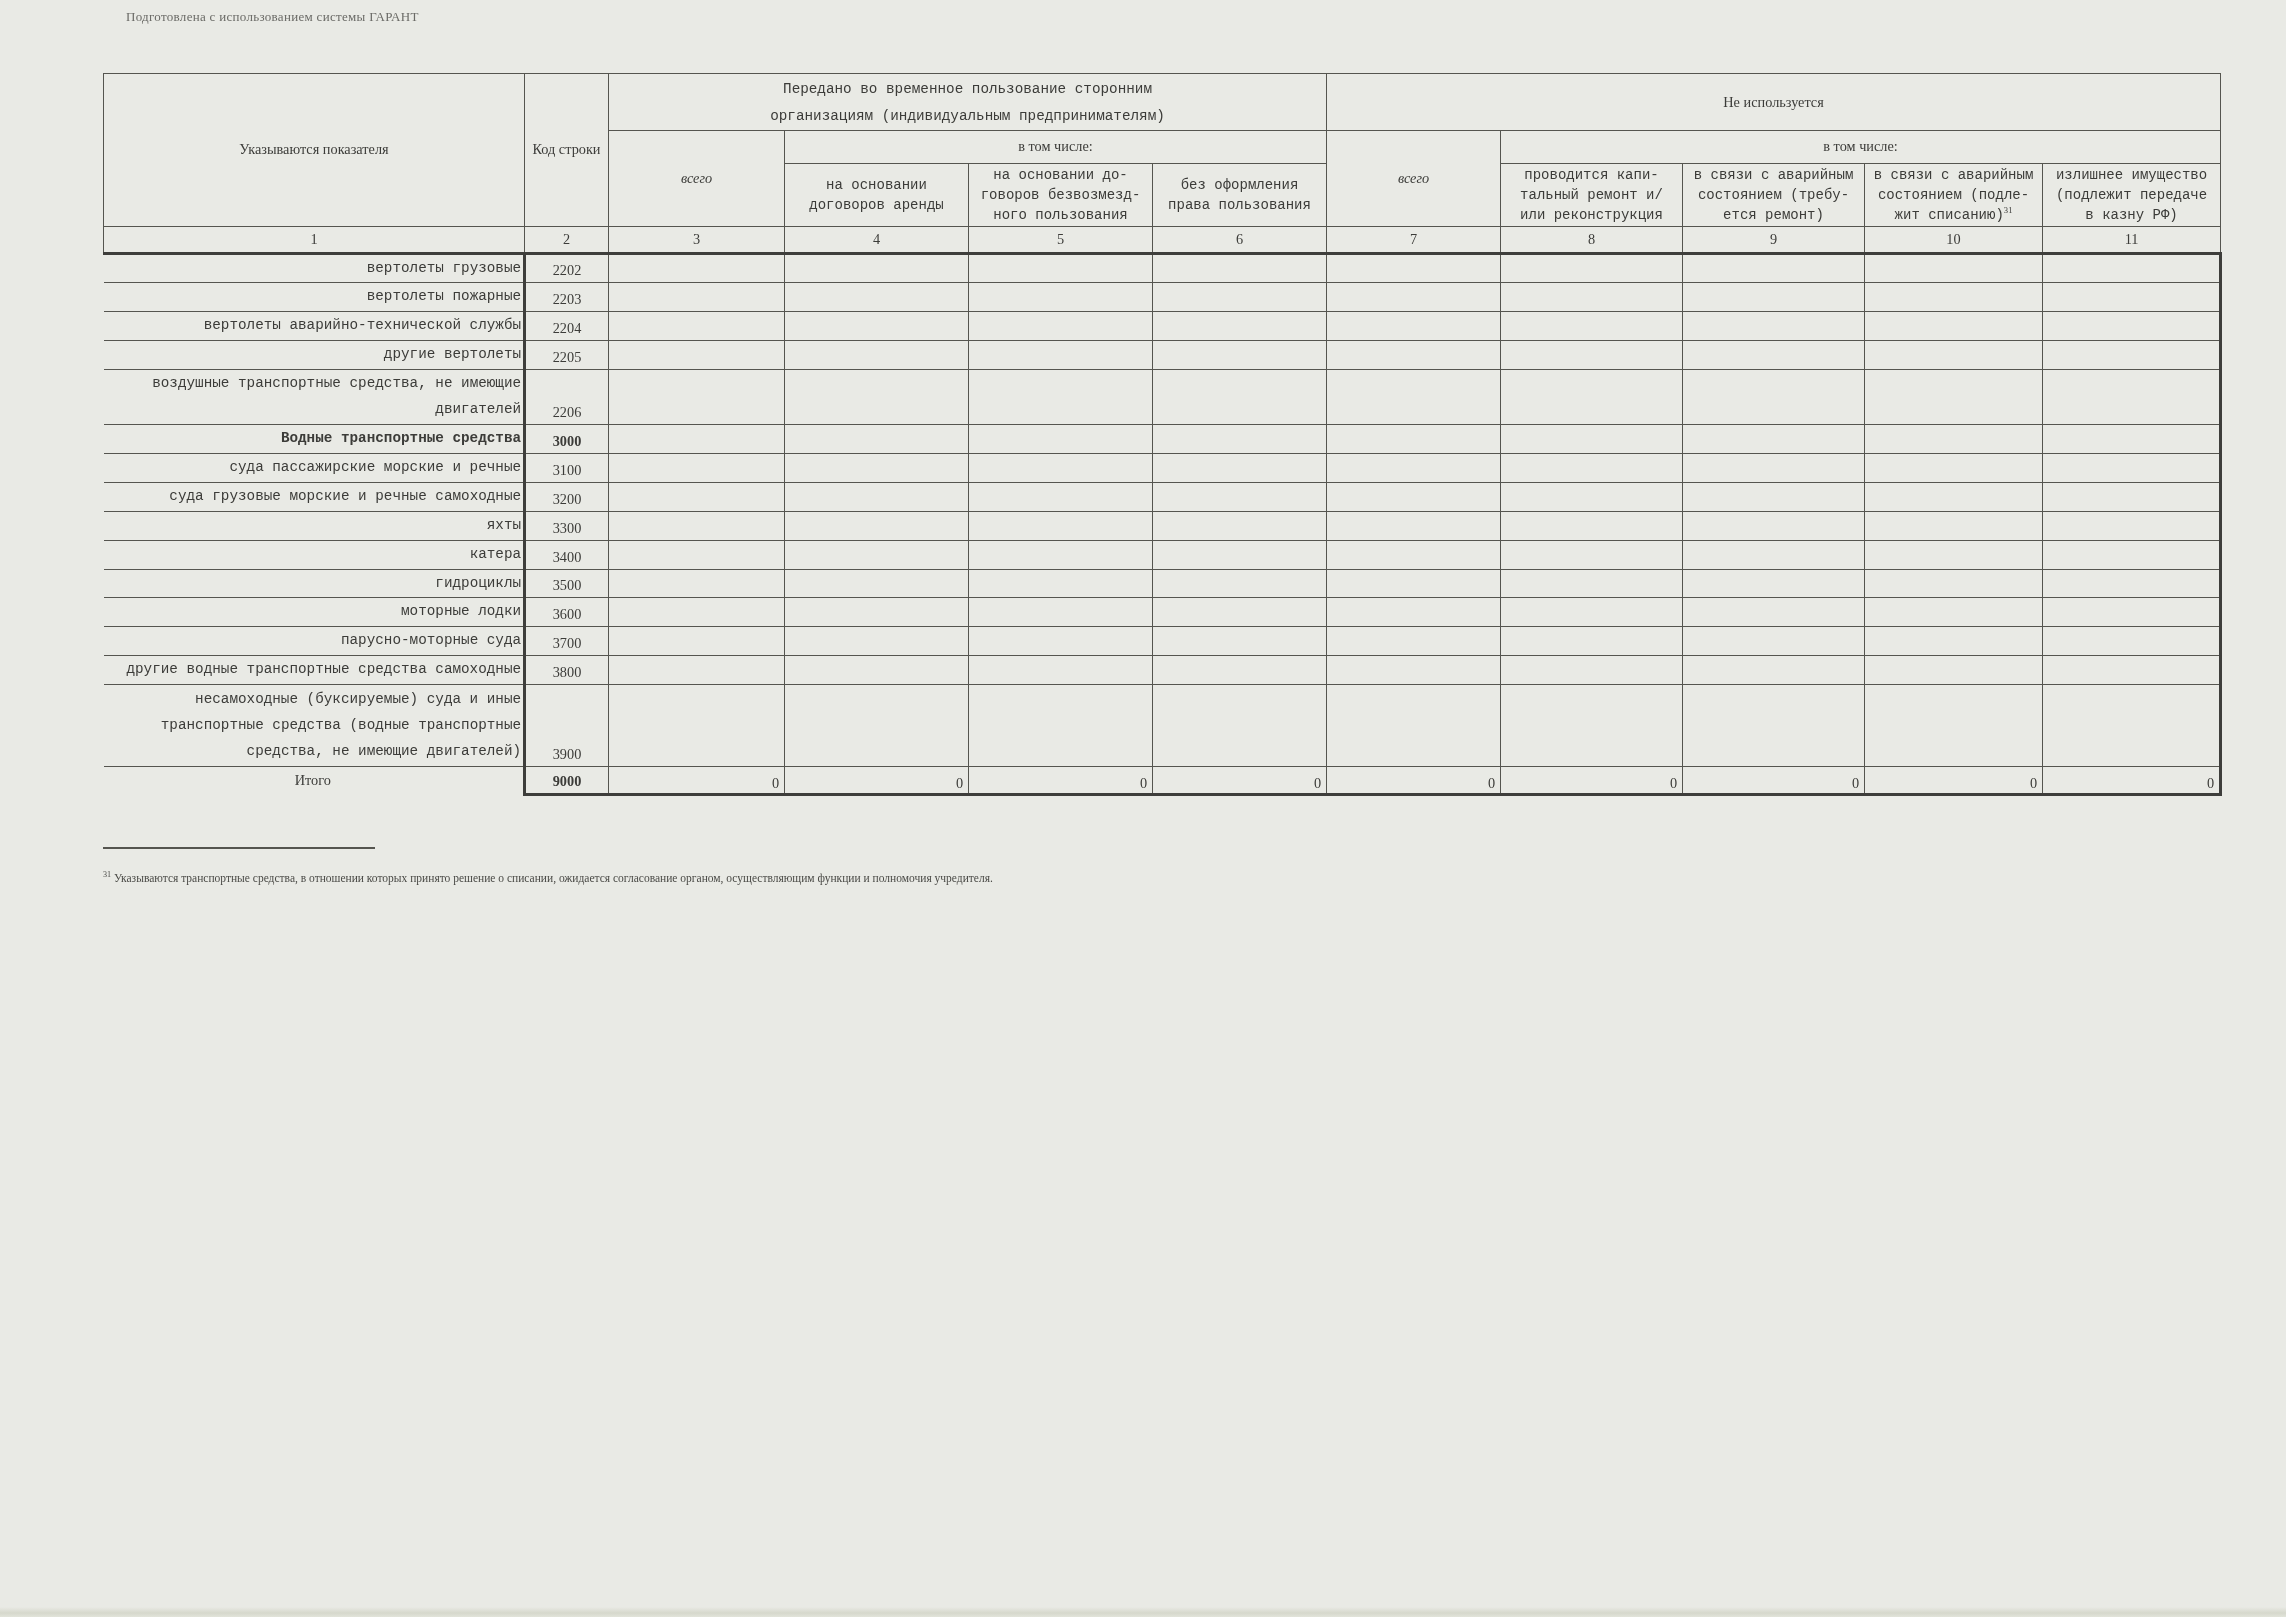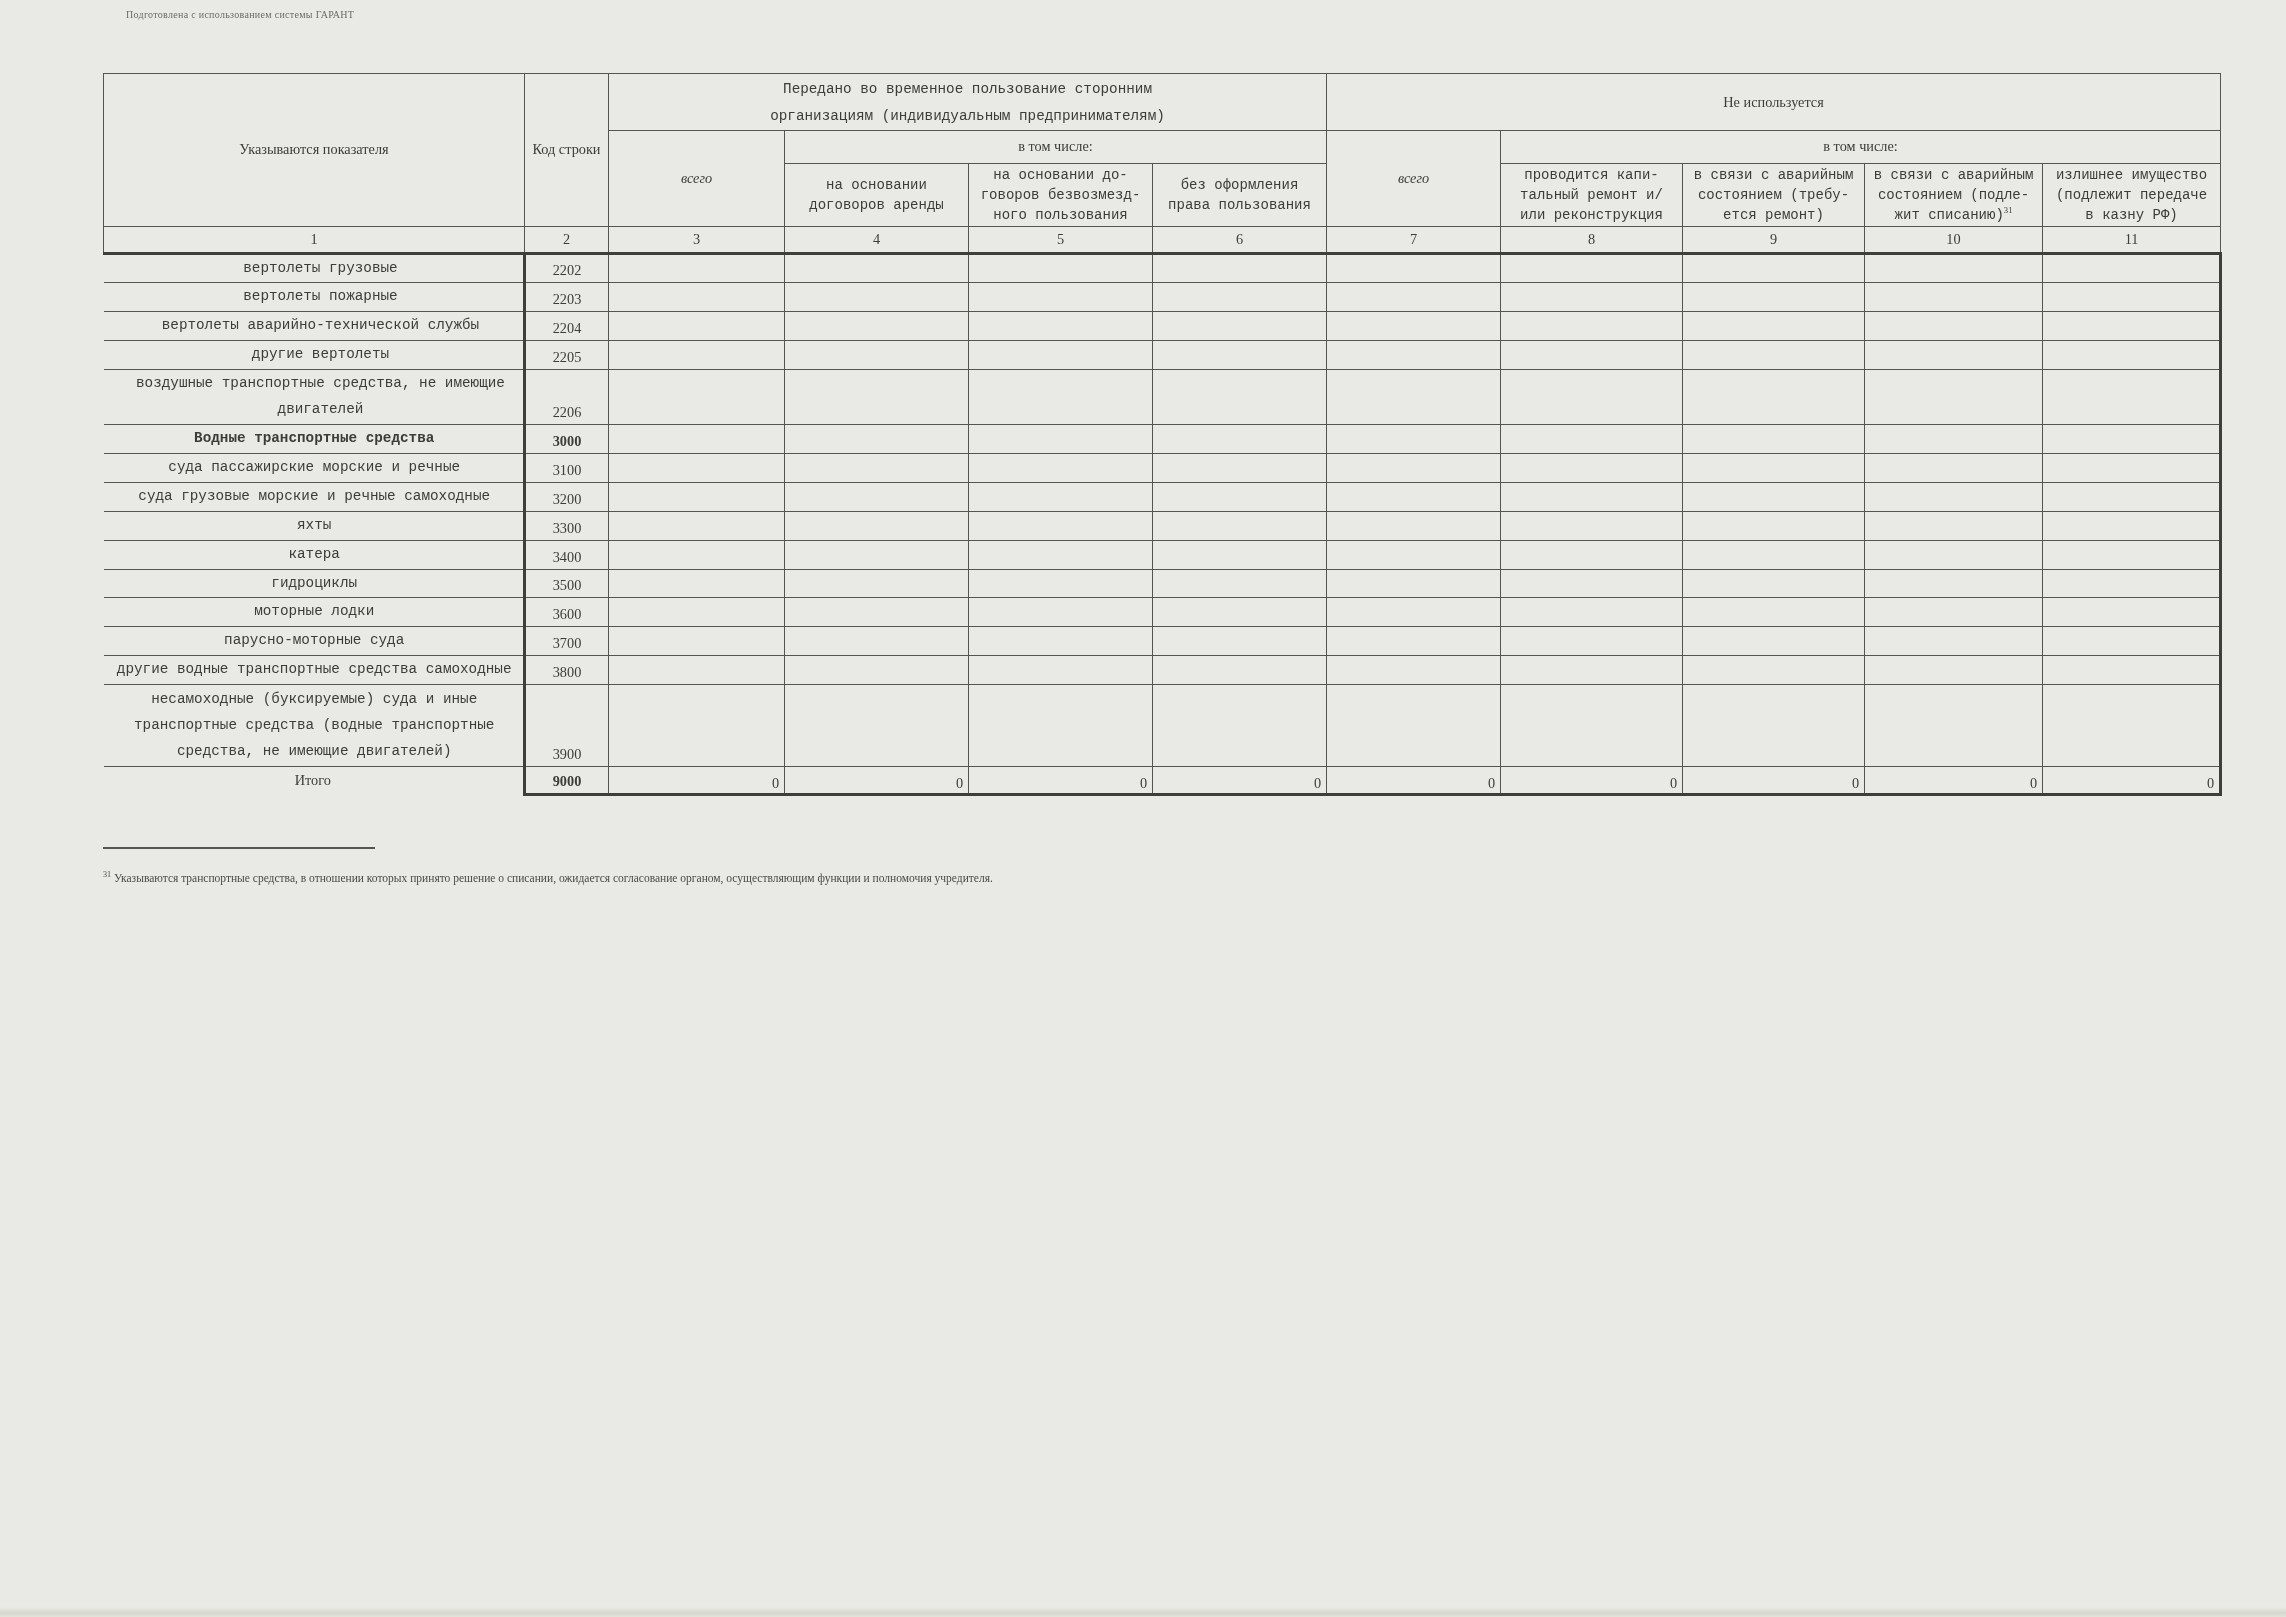--- a/index.html
+++ b/index.html
@@ -7,21 +7,21 @@
   body {
     position: relative;
     background: #e9eae5;
     font-family: "Liberation Serif", serif;
     color: #3c3c39;
     overflow: hidden;
   }
   .prepared-note {
     position: absolute;
     left: 126px; top: 8.6px;
-    font-size: 10px;
+    font-size: 13px;
     color: #6a6a66;
     letter-spacing: 0.3px;
   }
   .table-wrap { position: absolute; left: 103px; top: 73px; }
   table.doc-table {
     border-collapse: collapse;
     table-layout: fixed;
     width: 2114px;
     font-size: 14.3px;
     color: #3c3c39;
@@ -41,21 +41,21 @@
   .name-hdr, .code-hdr { vertical-align: top; padding-top: 5.7px; }
   .total-hdr { vertical-align: top; padding-top: 6.7px; font-style: italic; }
   .group-hdr { line-height: 26px; }
   .num-row th { height: 27px; border-bottom: 3.8px solid #3e3e3b; vertical-align: middle; }
   sup.fn { font-size: 8.6px; vertical-align: super; line-height: 0; }
   
   tbody td { height: 28px; vertical-align: bottom; }
   tbody td.name-cell {
     border: none;
     border-bottom: 1.9px solid #55554f;
-    text-align: center;
+    text-align: right;
     line-height: 25px;
     padding: 0 1.9px 1.9px 3.8px;
   }
   tbody td.indent { padding-left: 16.3px; }
   tbody td.code-cell {
     border-left: 3.8px solid #3e3e3b;
     text-align: center;
     padding-bottom: 3px;
   }
   tbody td.col-last { border-right: 3.8px solid #3e3e3b; }

